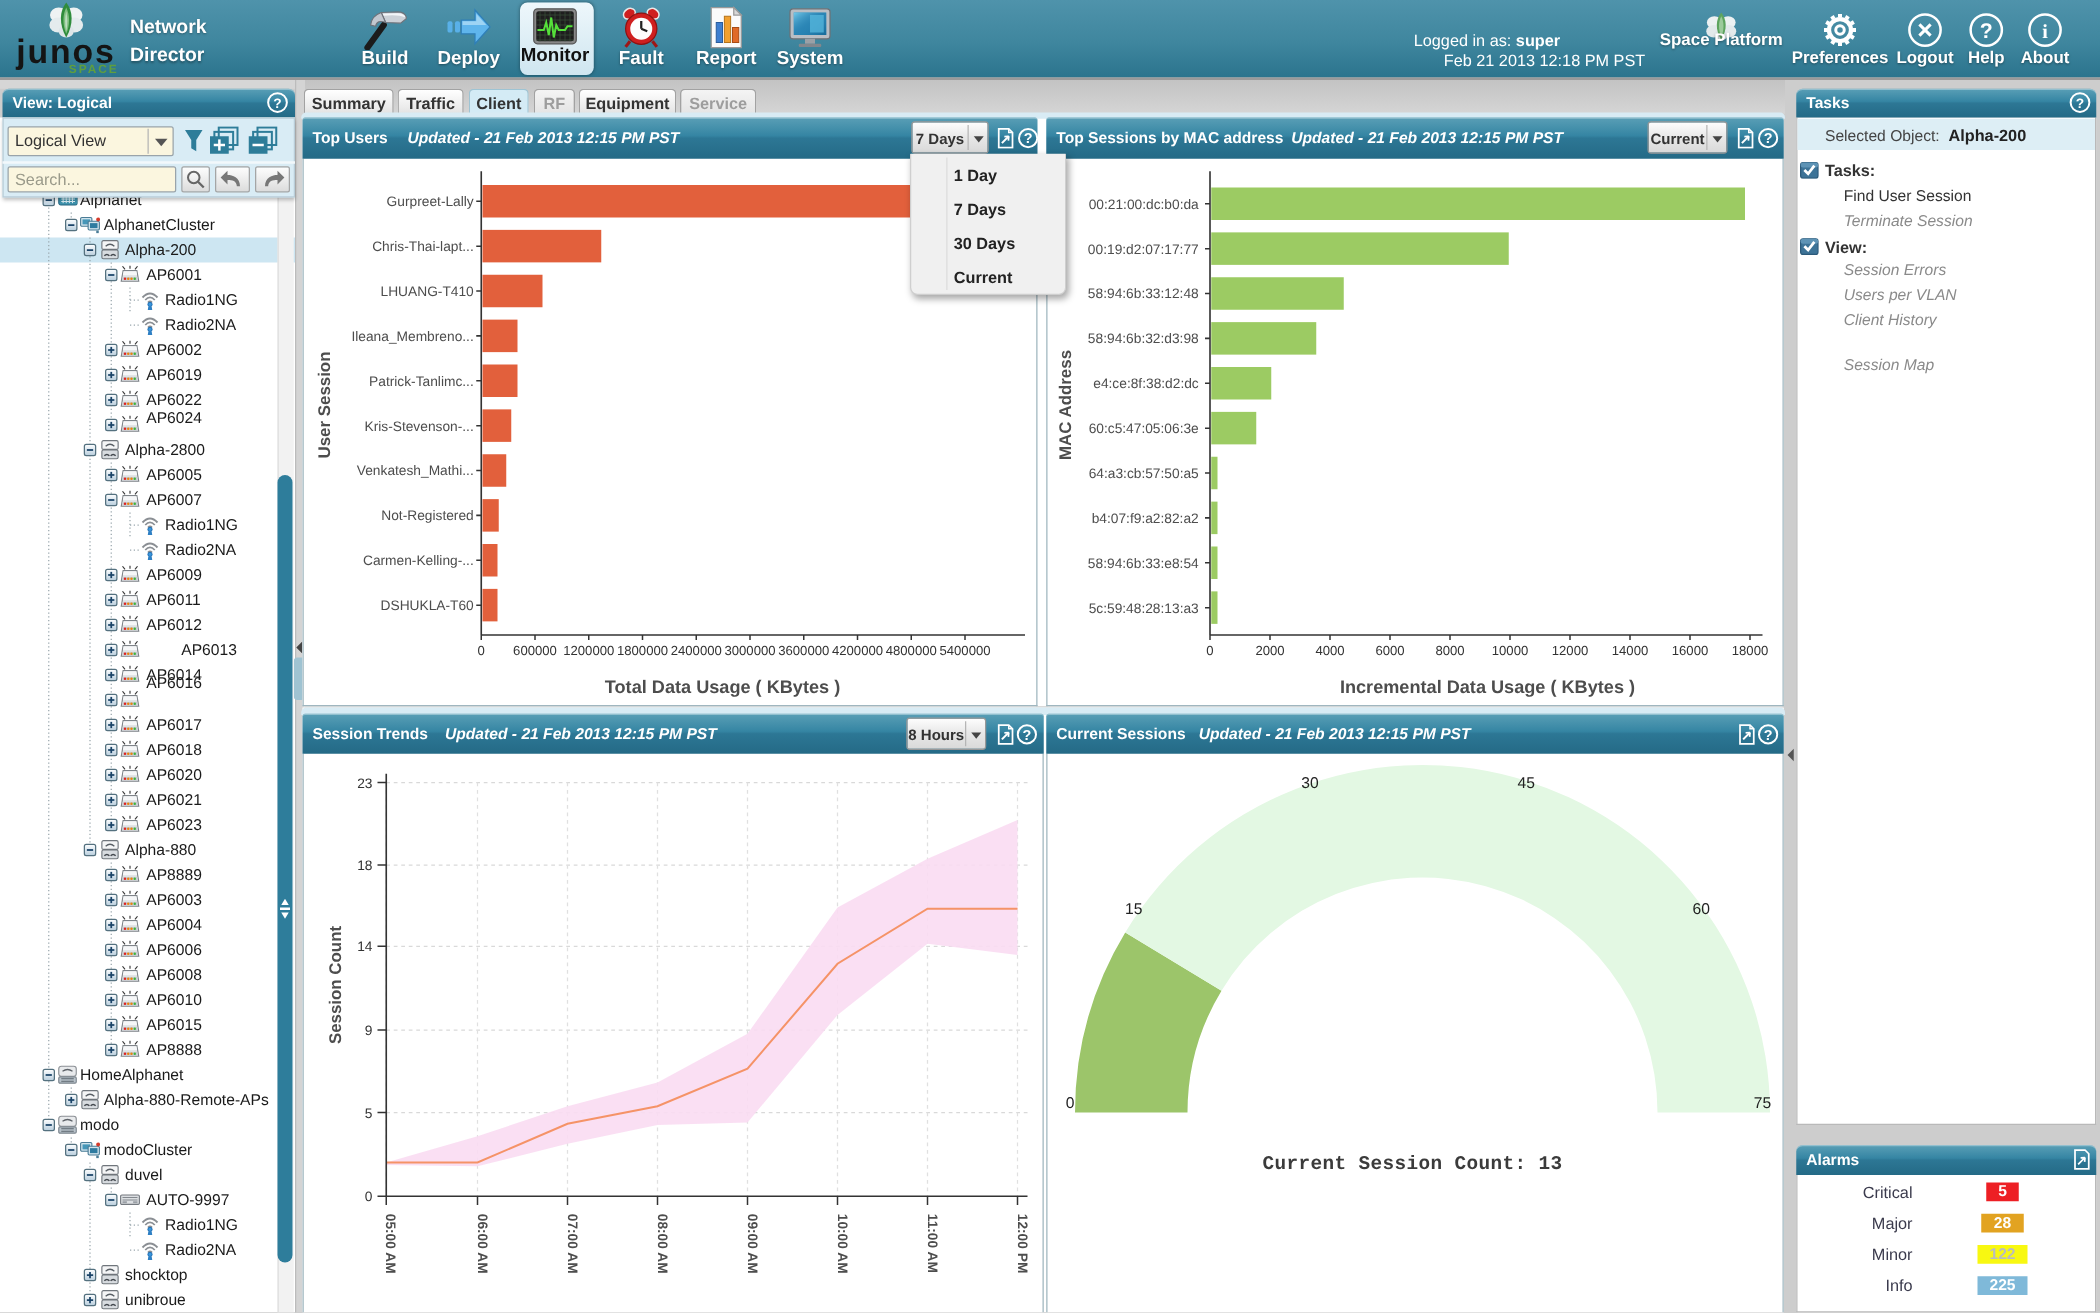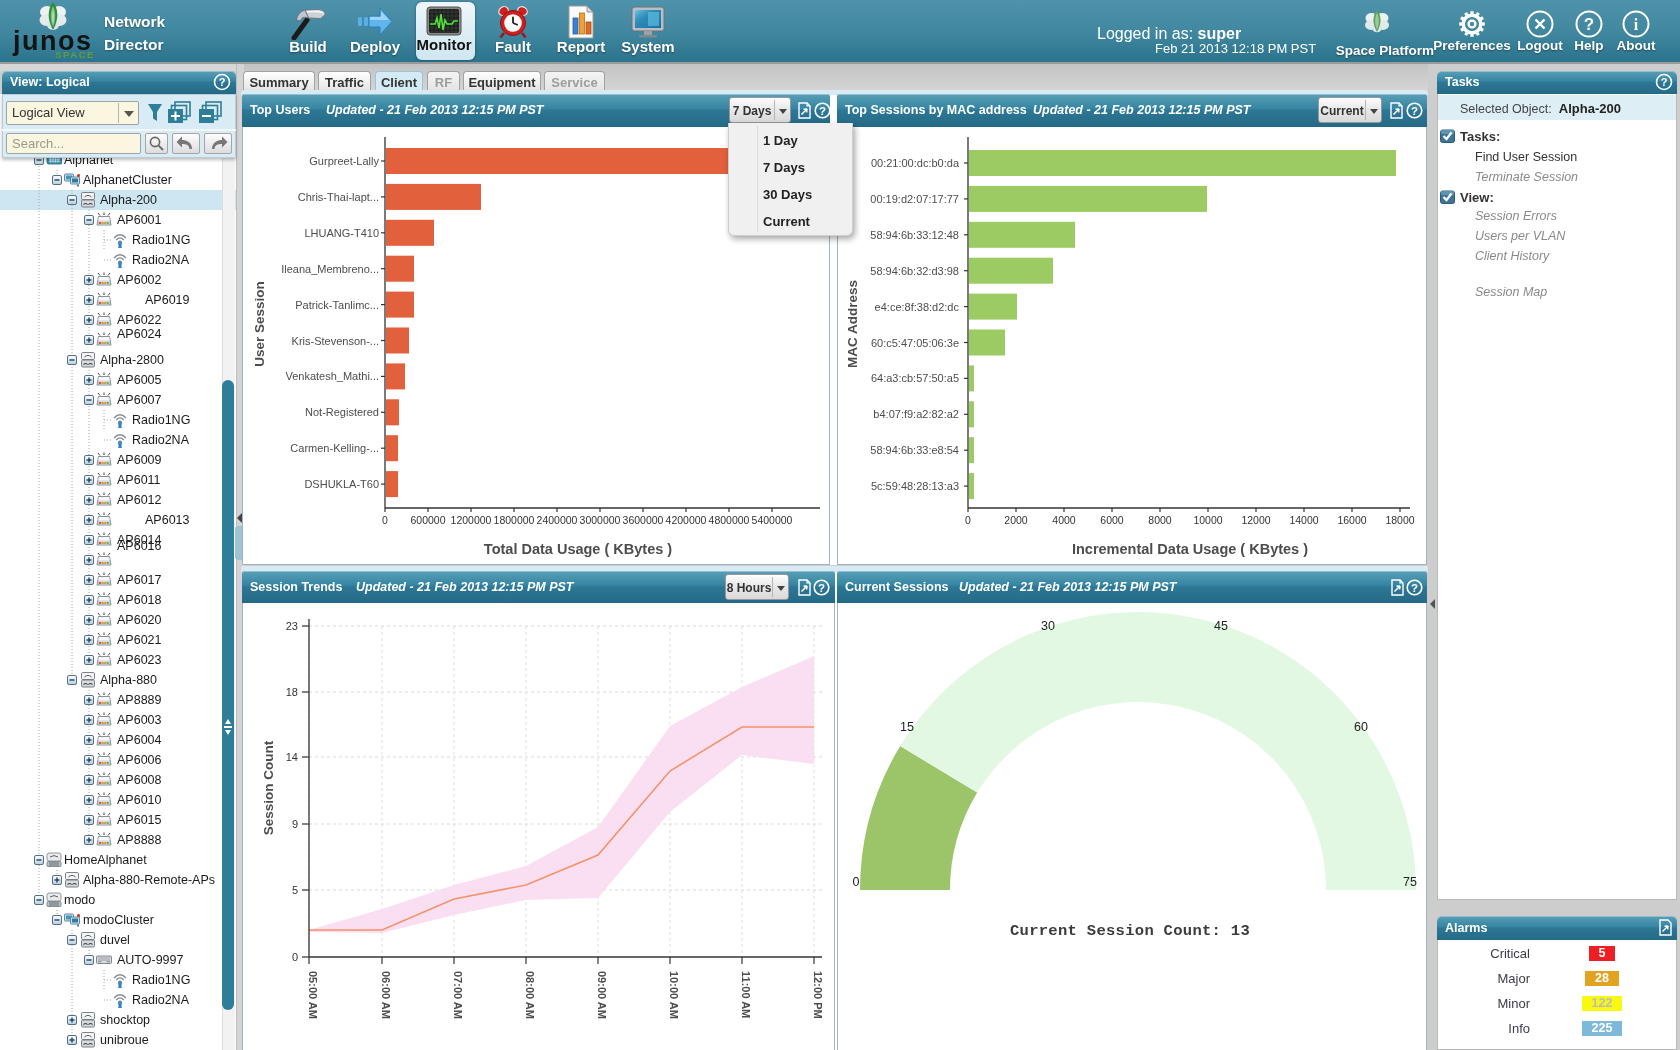--- a/index.html
+++ b/index.html
@@ -121,34 +121,34 @@
 <defs>
       <linearGradient id="sysg" x1="0" y1="0" x2="1" y2="1">
 <stop offset="0" stop-color="#7fd4f2" stop-opacity="0.9"></stop>
         <stop offset="0.5" stop-color="#2a85b5" stop-opacity="0.2"></stop>
         <stop offset="1" stop-color="#0d5f8c" stop-opacity="0.7"></stop>
       </linearGradient>
     </defs>
 <rect x="20" y="8" width="11" height="14" fill="#57b8dd" opacity="0.75"></rect>
   </svg>
 <div class="navlbl" style="left:615px;top:38px;width:66px;">System</div>
-<div class="abs" style="left:1097px;top:25px;color:#fff;font-size:16px;">Logged in as: <b>super</b></div>
+<div class="abs" style="left:1131px;top:25px;color:#fff;font-size:13px;">Logged in as: <b>super</b></div>
 <div class="abs" style="left:1155px;top:41px;color:#fff;font-size:13px;">Feb 21 2013 12:18 PM PST</div>
 <svg class="abs" style="left:1361px;top:6px" width="32" height="32" viewBox="0 0 32 32">
  <g transform="translate(16,15)">
   <ellipse cx="-5.5" cy="-3" rx="6" ry="5" fill="#ecf1f2"></ellipse>
   <ellipse cx="5.5" cy="-3" rx="6" ry="5" fill="#ecf1f2"></ellipse>
   <ellipse cx="-6" cy="4" rx="6" ry="5" fill="#e2e9eb"></ellipse>
   <ellipse cx="6" cy="4" rx="6" ry="5" fill="#e2e9eb"></ellipse>
   <ellipse cx="0" cy="7" rx="5" ry="4.2" fill="#dde5e8"></ellipse>
   <path d="M0,-11 C4.5,-5.5 5,2.5 0,11 C-5,2.5 -4.5,-5.5 0,-11 Z" fill="#5da45e"></path>
   <path d="M0,-8 C2.4,-3.5 2.4,3 0,8.5 C-2.4,3 -2.4,-3.5 0,-8 Z" fill="#9ccb9b"></path>
  </g>
   </svg>
-<div class="rlbl" style="left:1320px;top:43px;width:114px;white-space:nowrap;text-align:right;">Space Platform</div>
+<div class="rlbl" style="left:1320px;top:24px;width:114px;white-space:nowrap;">Space Platform</div>
 <svg class="abs" style="left:1456px;top:8px" width="32" height="32" viewBox="0 0 32 32">
     <g fill="none" stroke="#fff">
       <circle cx="16" cy="16" r="8.8" stroke-width="3.4"></circle>
 <circle cx="16" cy="16" r="3.4" stroke-width="2.4"></circle>
 <g stroke-width="3.2">
         <line x1="26.0" y1="16.0" x2="28.8" y2="16.0"></line>
         <line x1="24.7" y1="21.0" x2="27.1" y2="22.4"></line>
         <line x1="21.0" y1="24.7" x2="22.4" y2="27.1"></line>
         <line x1="16.0" y1="26.0" x2="16.0" y2="28.8"></line>
         <line x1="11.0" y1="24.7" x2="9.6" y2="27.1"></line>
@@ -416,21 +416,21 @@
       <line x1="12" y1="3.5" x2="14" y2="1"></line>
     </g>
 <path d="M2.5 4.5 L13.5 4.5 L15 13 L1 13 Z" fill="#e3e5e7" stroke="#7e8388" stroke-width="0.9"></path>
 <path d="M2.9 5 L13.1 5 L13.7 8 L2.3 8 Z" fill="#f6f7f8"></path>
 <rect x="2" y="9.5" width="12" height="2.8" fill="#c9cdd1"></rect>
 <circle cx="4" cy="10.9" r="1" fill="#d22"></circle>
     <circle cx="6.6" cy="10.9" r="1" fill="#e8820c"></circle>
 <circle cx="9.2" cy="10.9" r="1" fill="#e8820c"></circle>
     <circle cx="11.8" cy="10.9" r="1" fill="#3db53d"></circle>
   </svg>
-<div class="trow" style="top:290px;margin-left:28px;">
+<div class="trow" style="top:290px;">
     <span style="left:117px;">AP6019</span>
   </div>
 <svg class="abs" style="left:96px;top:312px" width="16" height="16" viewBox="0 0 16 16">
     <g stroke="#333" stroke-width="0.9">
 <line x1="4" y1="3.5" x2="2" y2="1"></line>
       <line x1="8" y1="3" x2="8" y2="0.5"></line>
       <line x1="12" y1="3.5" x2="14" y2="1"></line>
     </g>
 <path d="M2.5 4.5 L13.5 4.5 L15 13 L1 13 Z" fill="#e3e5e7" stroke="#7e8388" stroke-width="0.9"></path>
 <path d="M2.9 5 L13.1 5 L13.7 8 L2.3 8 Z" fill="#f6f7f8"></path>

